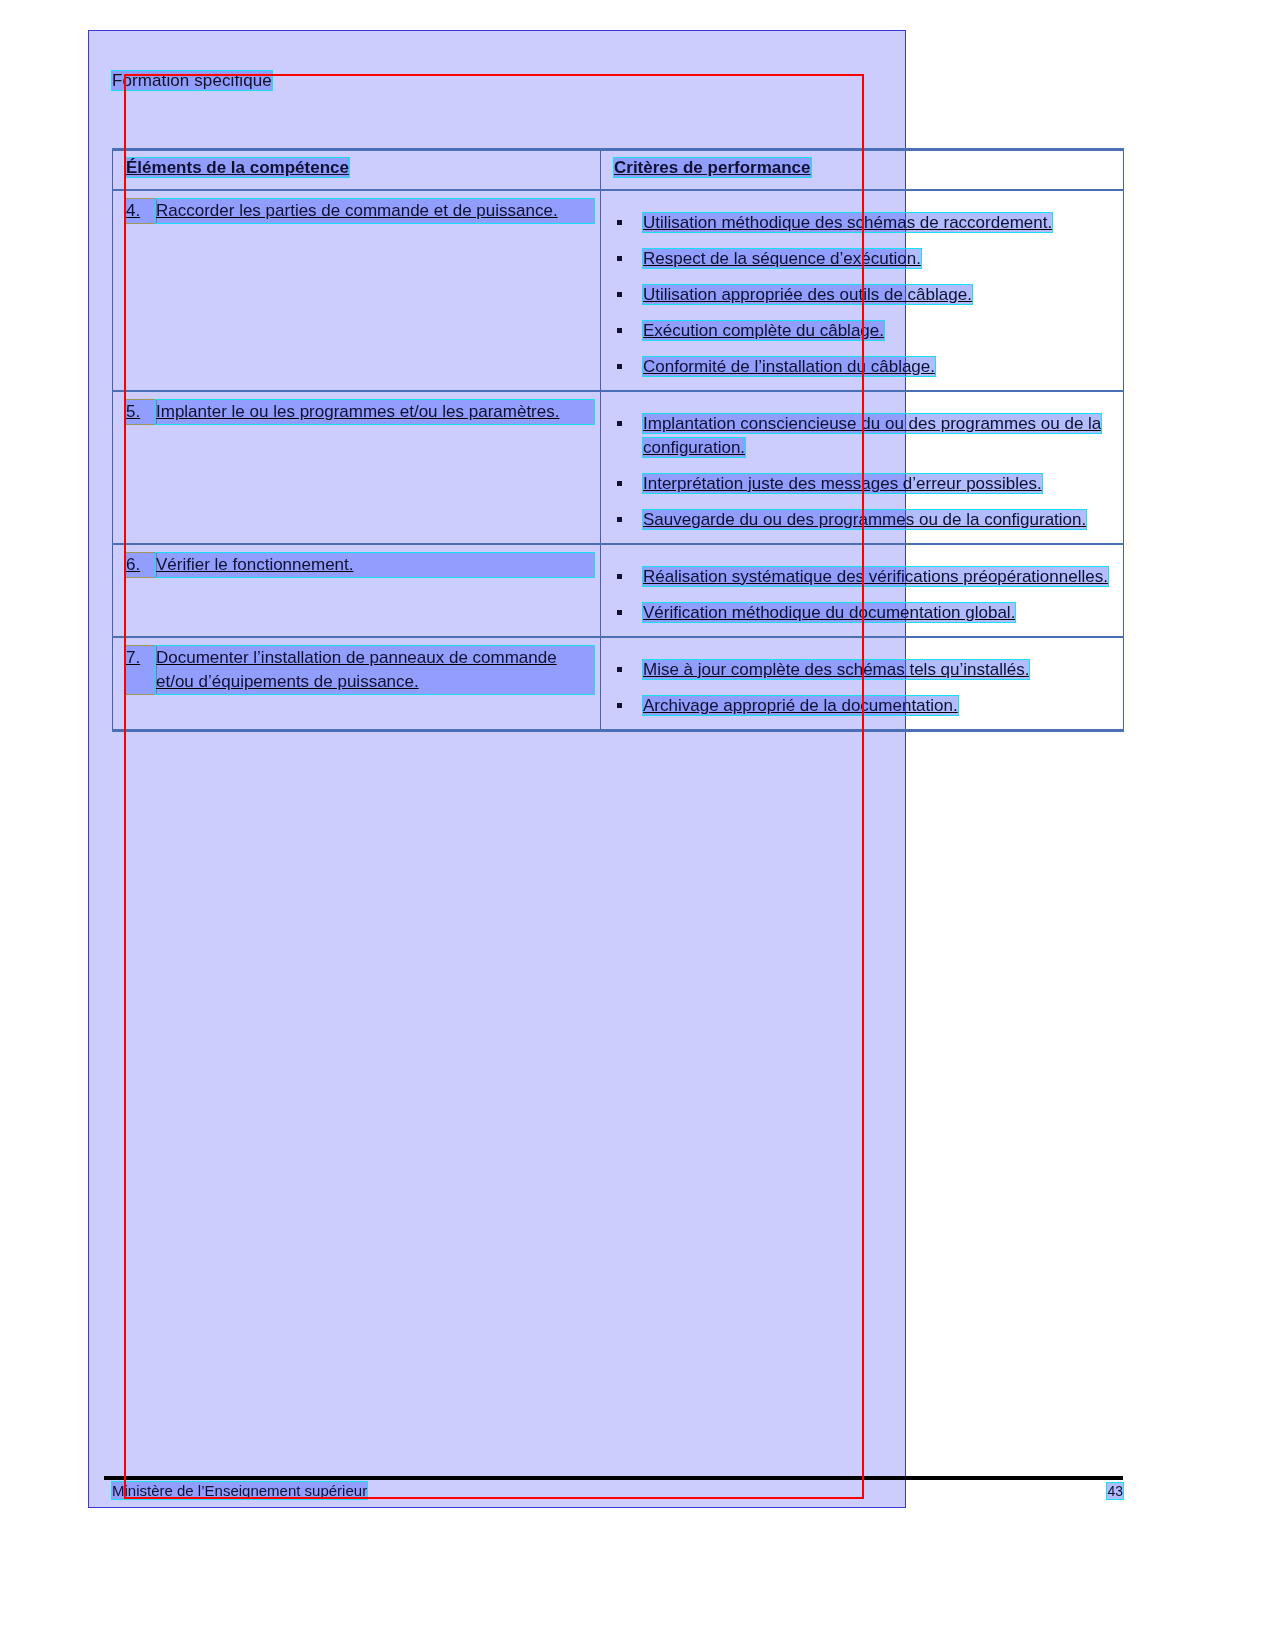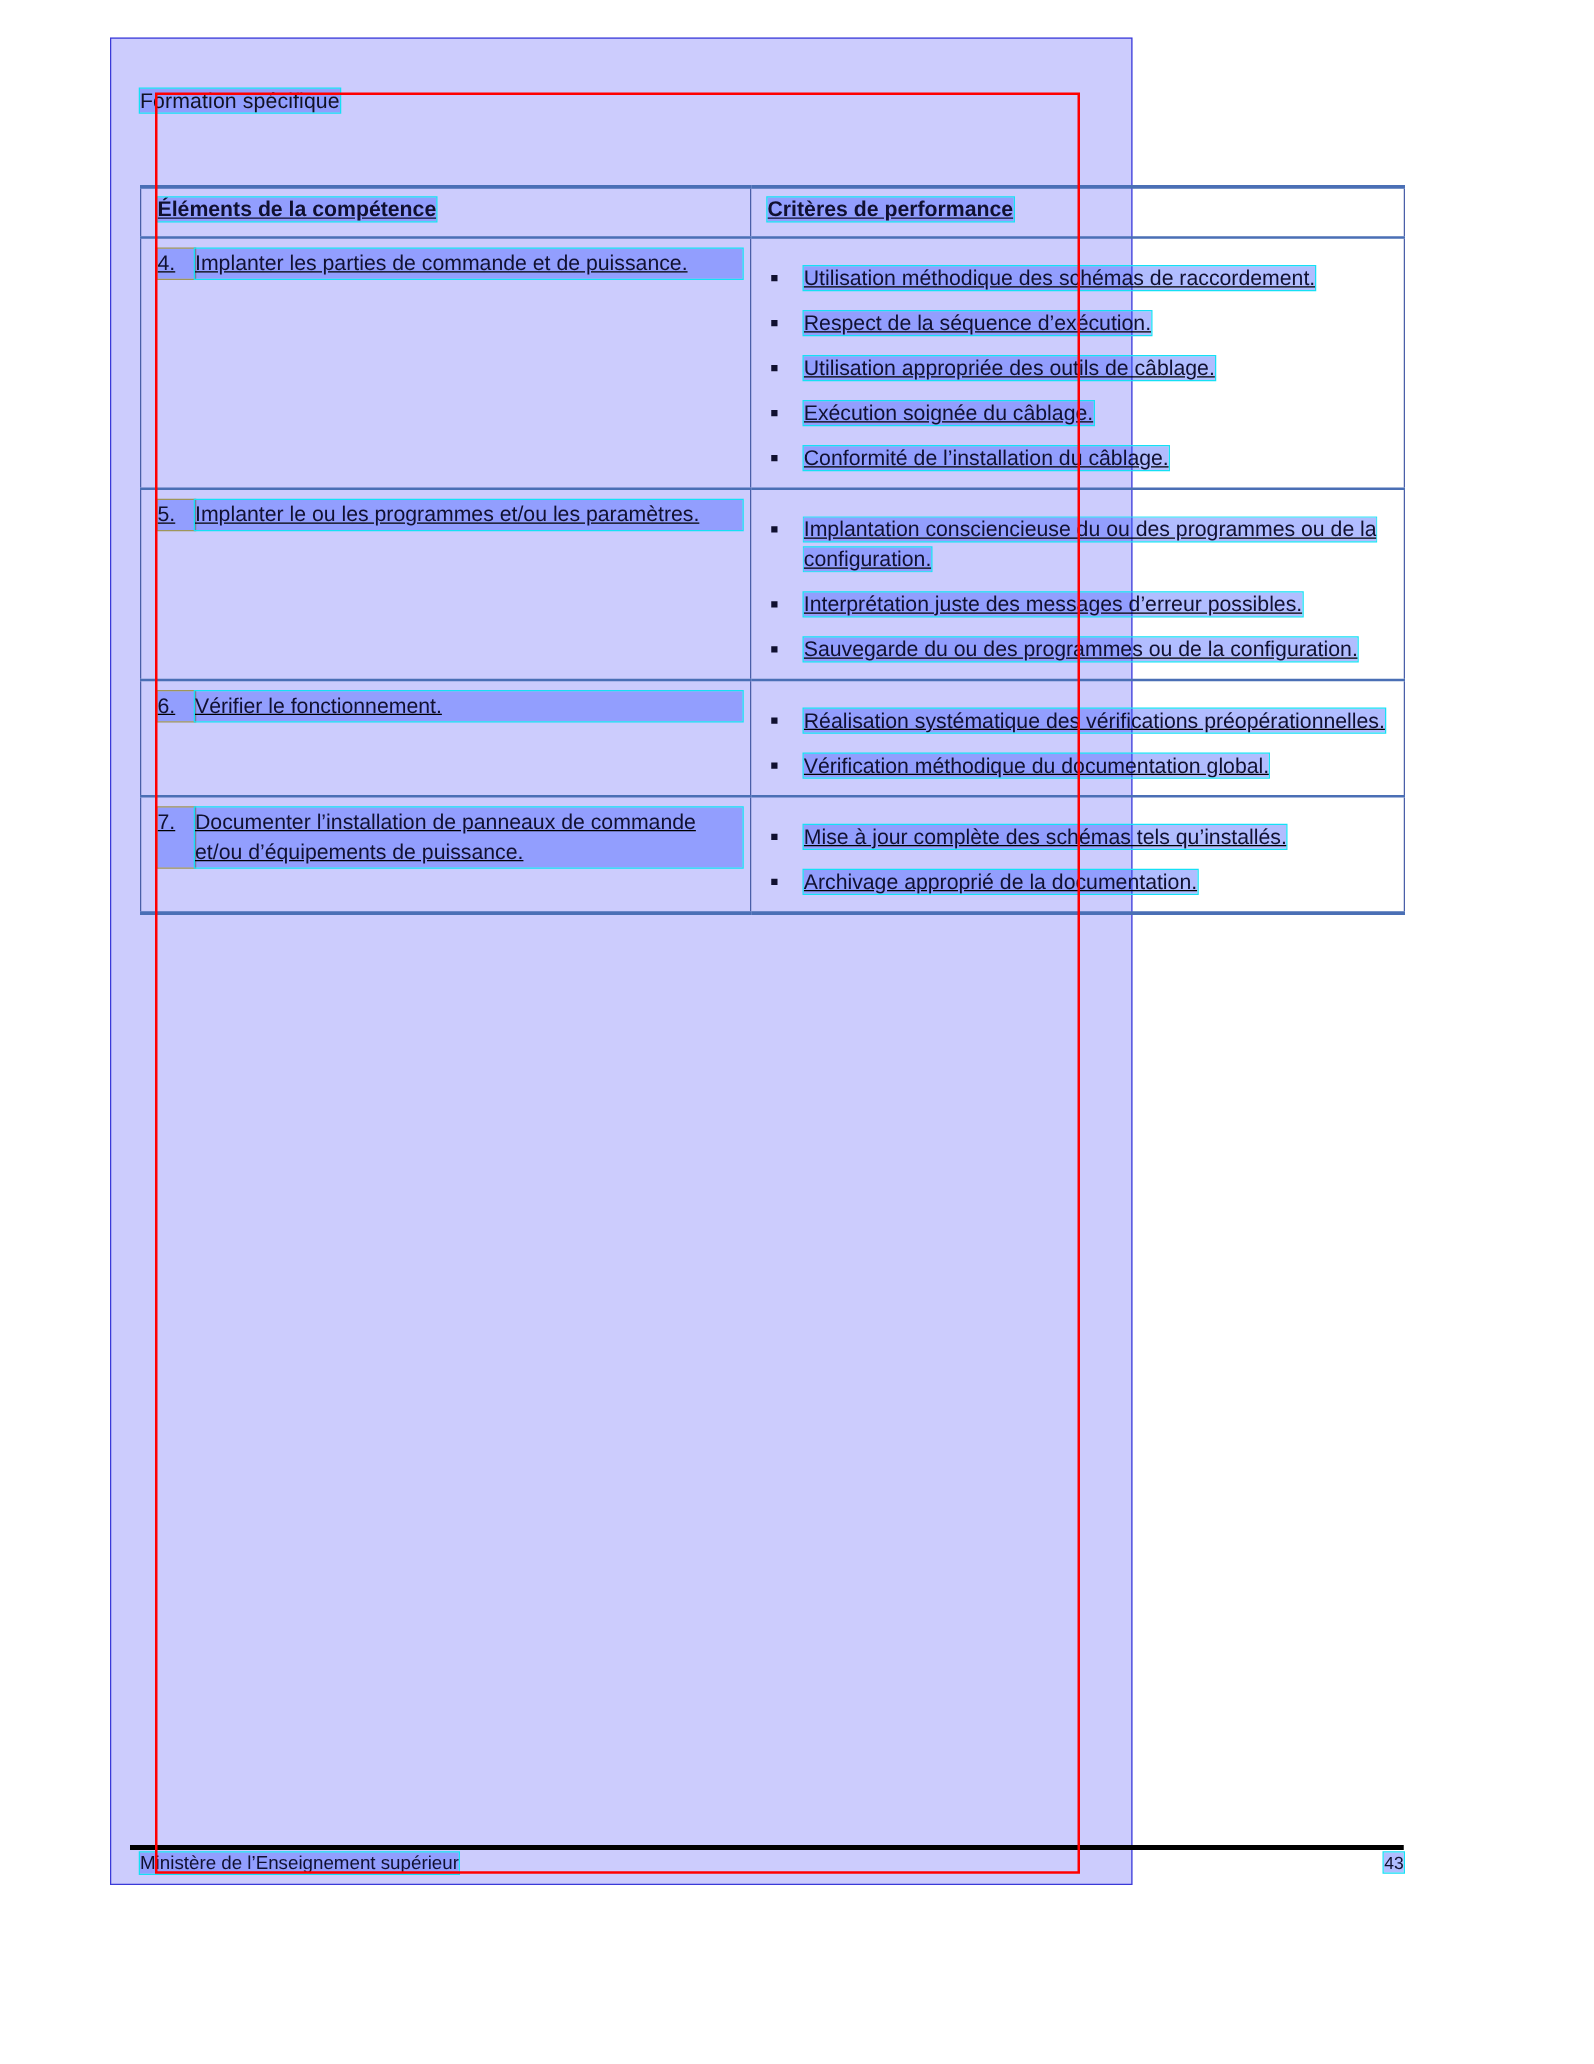--- a/index.html
+++ b/index.html
@@ -213,31 +213,31 @@
         </th>
       </tr>
     </thead>
     <tbody>
 
       <tr>
         <td>
           <div class="td-left-inner">
             <div class="elem">
               <span class="num hl-box">4.</span>
-              <span class="txt hl-box hl-cyan">Implanter les parties de commande et de puissance.</span>
+              <span class="txt hl-box hl-cyan">Raccorder les parties de commande et de puissance.</span>
             </div>
           </div>
         </td>
         <td>
           <div class="td-right-inner">
             <ul class="crit">
               <li><span class="bullet"></span><span class="hl-box hl-cyan">Utilisation méthodique des schémas de raccordement.</span></li>
               <li><span class="bullet"></span><span class="hl-box hl-cyan">Respect de la séquence d’exécution.</span></li>
               <li><span class="bullet"></span><span class="hl-box hl-cyan">Utilisation appropriée des outils de câblage.</span></li>
-              <li><span class="bullet"></span><span class="hl-box hl-cyan">Exécution soignée du câblage.</span></li>
+              <li><span class="bullet"></span><span class="hl-box hl-cyan">Exécution complète du câblage.</span></li>
               <li><span class="bullet"></span><span class="hl-box hl-cyan">Conformité de l’installation du câblage.</span></li>
             </ul>
           </div>
         </td>
       </tr>
 
       <tr>
         <td>
           <div class="td-left-inner">
             <div class="elem">

